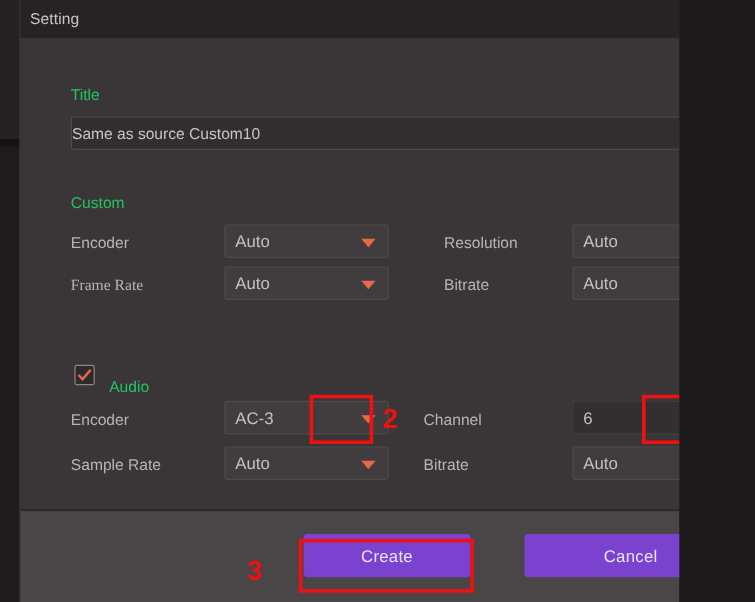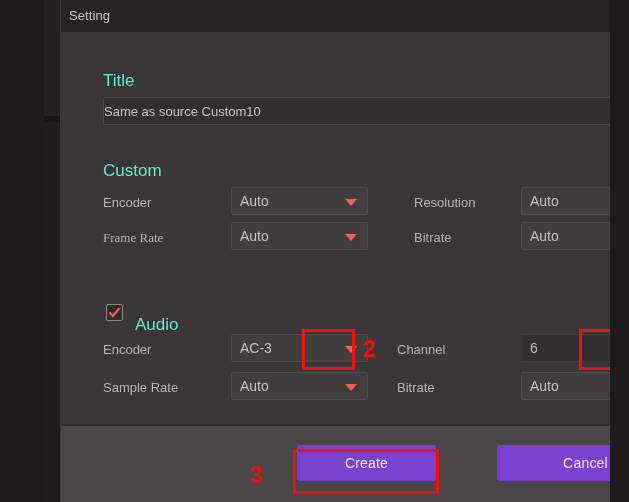--- a/index.html
+++ b/index.html
@@ -7,21 +7,20 @@
     padding: 0;
     background: #1c1a1b;
   }
   #screen {
     position: relative;
     width: 566px;
     height: 502px;
     overflow: hidden;
     background: #211f20;
     font-family: "Liberation Sans", sans-serif;
-    margin-left: 44px;
     -webkit-font-smoothing: antialiased;
   }
 
   
   .bg-layer-far {
     position: absolute;
     left: 0; top: 0;
     width: 16px; height: 502px;
     background: #1b1819;
   }
@@ -96,22 +95,22 @@
   .footer-area {
     position: absolute;
     left: 0; top: 426px;
     width: 612px; height: 76px;
     background: #4a4546;
   }
 
   
   .section-label {
     position: absolute;
-    font-size: 17px;
-    color: #5eead4;
+    font-size: 13px;
+    color: #22c55e;
   }
   .field-label {
     position: absolute;
     font-size: 13px;
     color: #b9b4b2;
   }
 
   
   .text-input {
     position: absolute;
@@ -283,21 +282,21 @@
       <div class="field-label" style="left:336px; top:348px;">Bitrate</div>
       <div class="combo" style="left:460px; top:340px; width:122px;">
         <span class="val">Auto</span>
         <span class="arrow"></span>
       </div>
     </div>
 
     <div class="footer-sep"></div>
     <div class="footer-area">
       <button class="btn" style="left:236px; top:19px; width:139px;">Create</button>
-      <button class="btn" style="left:436px; top:19px; width:143px;padding-left:40px;">Cancel</button>
+      <button class="btn" style="left:420px; top:19px; width:143px;padding-left:40px;">Cancel</button>
     </div>
   </div>
 
   <div class="anno-box" style="left:258px; top:329px; width:53px; height:41px;"></div>
   <div class="anno-num" style="left:319px; top:336px;">2</div>
 
   <div class="anno-box" style="left:535px; top:329px; width:53px; height:41px;"></div>
   <div class="anno-num" style="left:606px; top:331px;">1</div>
 
   <div class="anno-box" style="left:249px; top:449px; width:146px; height:45px;"></div>

